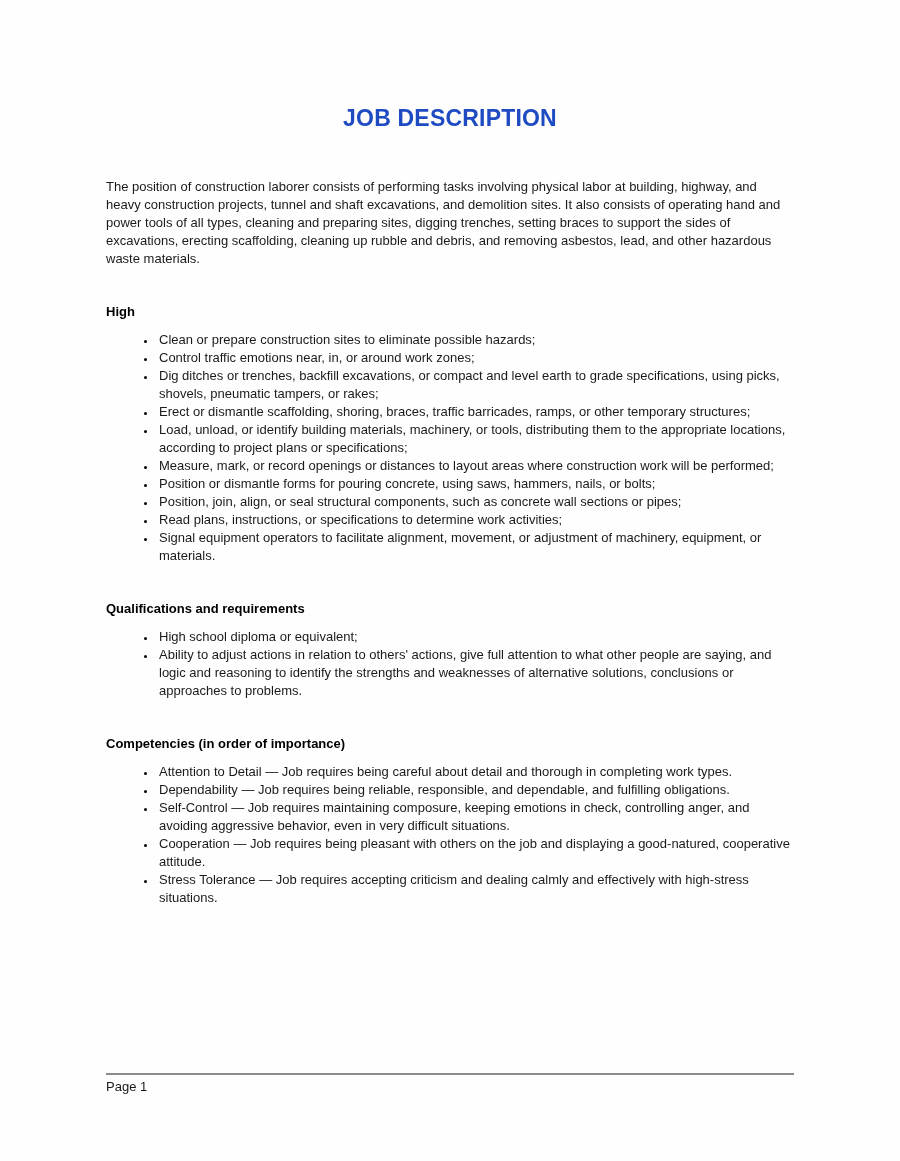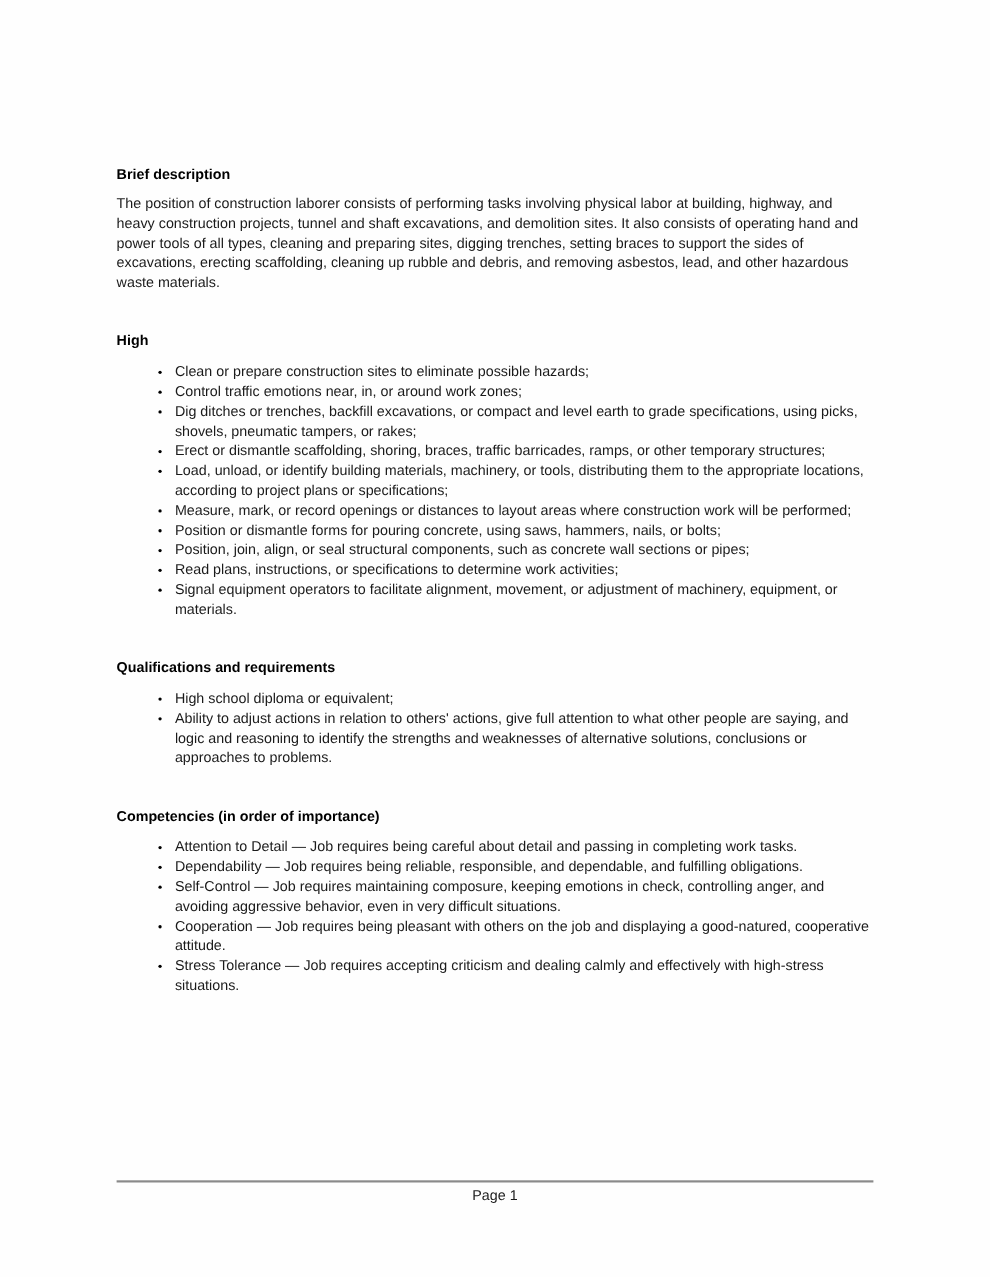--- a/index.html
+++ b/index.html
@@ -51,37 +51,37 @@
     margin: 0;
     padding-left: 2px;
   }
   ul.bullet-list li::marker { font-size: 11px; color: #000; }
   .footer {
     position: absolute;
     left: 106px;
     right: 106px;
     top: 1073px;
     border-top: 2px solid #8a8a8a;
-    text-align: center;
+    text-align: left;
     padding-top: 3px;
     font-size: 13px;
     line-height: 17px;
     color: #1a1a1a;
   }
 </style>
 </head>
 <body>
 
 <div class="page">
 
   <div class="title-block">
+    <div class="title-line title-primary">JOB DESCRIPTION</div>
   </div>
 
   <div class="section section-brief">
-    <h2 class="section-heading">Brief description</h2>
     <p class="body-paragraph">The position of construction laborer consists of performing tasks involving physical labor at building, highway, and heavy construction projects, tunnel and shaft excavations, and demolition sites. It also consists of operating hand and power tools of all types, cleaning and preparing sites, digging trenches, setting braces to support the sides of excavations, erecting scaffolding, cleaning up rubble and debris, and removing asbestos, lead, and other hazardous waste materials.</p>
   </div>
 
   <div class="section section-gap">
     <h2 class="section-heading">High</h2>
     <ul class="bullet-list">
       <li>Clean or prepare construction sites to eliminate possible hazards;</li>
       <li>Control traffic emotions near, in, or around work zones;</li>
       <li>Dig ditches or trenches, backfill excavations, or compact and level earth to grade specifications, using picks, shovels, pneumatic tampers, or rakes;</li>
       <li>Erect or dismantle scaffolding, shoring, braces, traffic barricades, ramps, or other temporary structures;</li>
@@ -98,21 +98,21 @@
     <h2 class="section-heading">Qualifications and requirements</h2>
     <ul class="bullet-list">
       <li>High school diploma or equivalent;</li>
       <li>Ability to adjust actions in relation to others' actions, give full attention to what other people are saying, and logic and reasoning to identify the strengths and weaknesses of alternative solutions, conclusions or approaches to problems.</li>
     </ul>
   </div>
 
   <div class="section section-gap">
     <h2 class="section-heading">Competencies (in order of importance)</h2>
     <ul class="bullet-list">
-      <li>Attention to Detail — Job requires being careful about detail and passing in completing work tasks.</li>
+      <li>Attention to Detail — Job requires being careful about detail and thorough in completing work types.</li>
       <li>Dependability — Job requires being reliable, responsible, and dependable, and fulfilling obligations.</li>
       <li>Self-Control — Job requires maintaining composure, keeping emotions in check, controlling anger, and avoiding aggressive behavior, even in very difficult situations.</li>
       <li>Cooperation — Job requires being pleasant with others on the job and displaying a good-natured, cooperative attitude.</li>
       <li>Stress Tolerance — Job requires accepting criticism and dealing calmly and effectively with high-stress situations.</li>
     </ul>
   </div>
 
   <div class="footer">
     <span>Page 1</span>
   </div>

